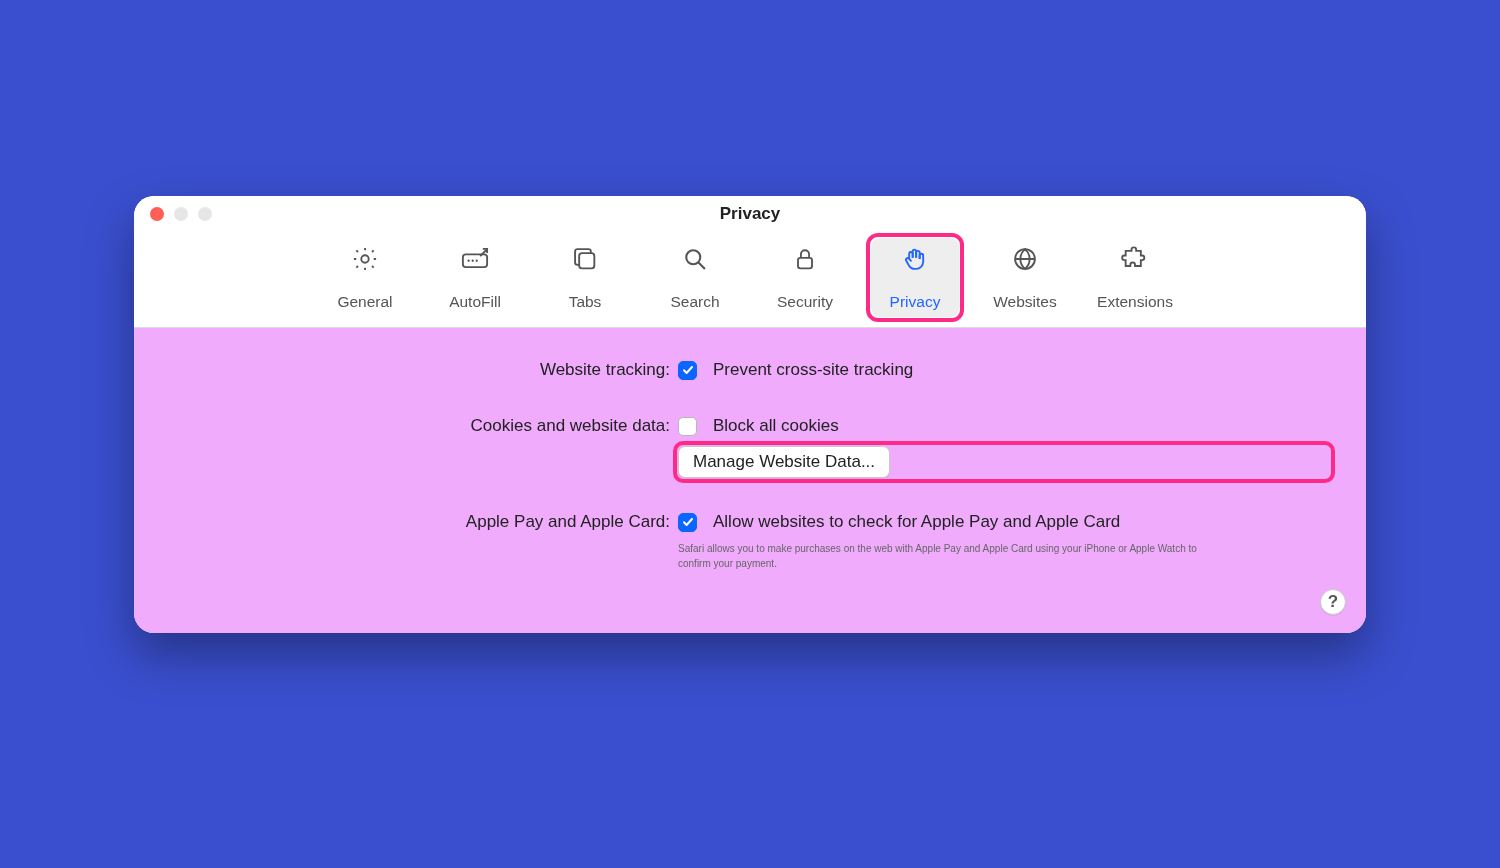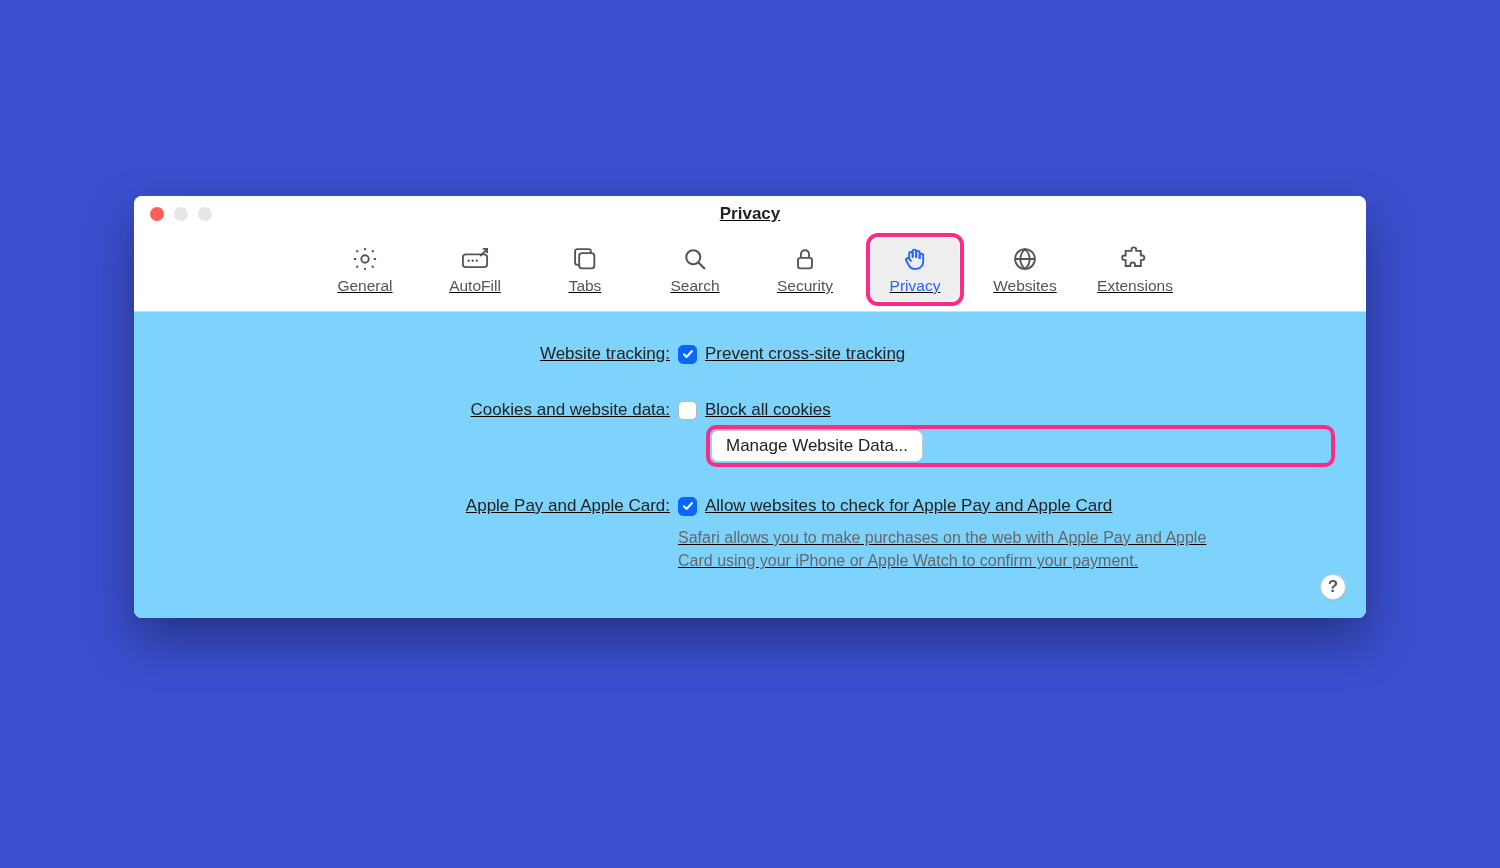--- a/index.html
+++ b/index.html
@@ -12,25 +12,24 @@
     display: flex;
     align-items: flex-start;
     justify-content: center;
     font-family: -apple-system, "Helvetica Neue", Helvetica, Arial, sans-serif;
     overflow: hidden;
   }
   .window {
     width: 1232px;
     margin-top: 196px;
     background: #f5f5f5;
-    border-radius: 8px;
+    border-radius: 20px;
     box-shadow: 0 22px 48px rgba(0,0,0,0.35);
     overflow: hidden;
     position: relative;
-    text-decoration: underline;
   }
 
   
   .titlebar {
     background: #ffffff;
     border-bottom: 1px solid #dcdcdc;
   }
   .title-row {
     height: 36px;
     position: relative;
@@ -67,21 +66,21 @@
     gap: 22px;
     padding: 6px 0 10px 0;
   }
   .tool {
     width: 88px;
     padding: 6px 2px 6px 2px;
     border-radius: 9px;
     display: flex;
     flex-direction: column;
     align-items: center;
-    gap: 3px;
+    gap: 19px;
     cursor: default;
     color: #555;
     position: relative;
   }
   .tool .icon {
     width: 30px; height: 30px;
     display: flex; align-items: center; justify-content: center;
   }
   .tool .icon svg { stroke: #555; }
   .tool .lbl {
@@ -96,22 +95,22 @@
   .highlight-box {
     position: absolute;
     inset: -5px;
     border: 4px solid #ff2a88;
     border-radius: 12px;
     pointer-events: none;
   }
 
   
   .content {
-    padding: 30px 36px 32px 36px;
-    background: #7dd3fc;
+    padding: 30px 36px 48px 36px;
+    background: #f0abfc;
     position: relative;
   }
   .row {
     display: flex;
     align-items: flex-start;
     margin-bottom: 14px;
   }
   .row .label {
     width: 508px;
     text-align: right;
@@ -123,21 +122,21 @@
   }
   .row .controls {
     flex: 1;
     display: flex;
     flex-direction: column;
     gap: 6px;
   }
   .check-line {
     display: flex;
     align-items: center;
-    gap: 8px;
+    gap: 16px;
     padding: 2px 0;
   }
   .checkbox {
     width: 19px; height: 19px;
     border-radius: 5px;
     border: 1px solid #b8b8b8;
     background: #fff;
     display: flex;
     align-items: center;
     justify-content: center;
@@ -159,31 +158,30 @@
     border-radius: 7px;
     padding: 5px 14px;
     font-size: 17px;
     color: #222;
     box-shadow: 0 1px 0 rgba(0,0,0,0.05);
   }
   .btn-wrap {
     position: relative;
     display: inline-block;
     margin-top: 2px;
-    margin-left: 33px;
   }
   .btn-highlight {
     position: absolute;
     inset: -5px;
     border: 4px solid #ff2a88;
     border-radius: 10px;
     pointer-events: none;
   }
   .helper {
-    font-size: 16px;
+    font-size: 10px;
     color: #666;
     line-height: 1.45;
     max-width: 540px;
     margin-top: 2px;
   }
   .help-btn {
     position: absolute;
     right: 20px;
     bottom: 18px;
     width: 26px; height: 26px;

